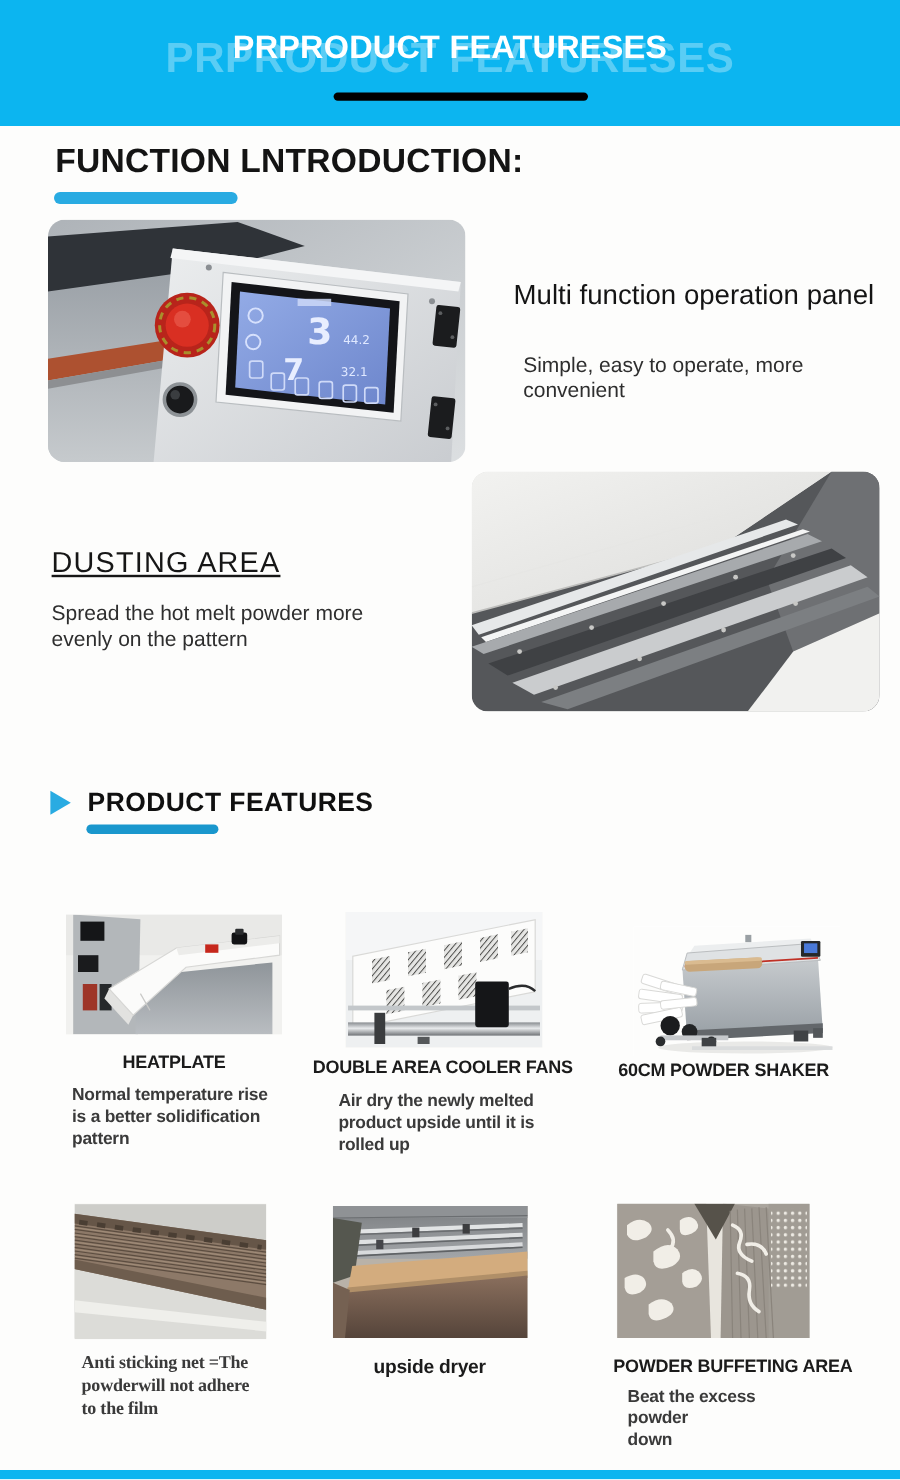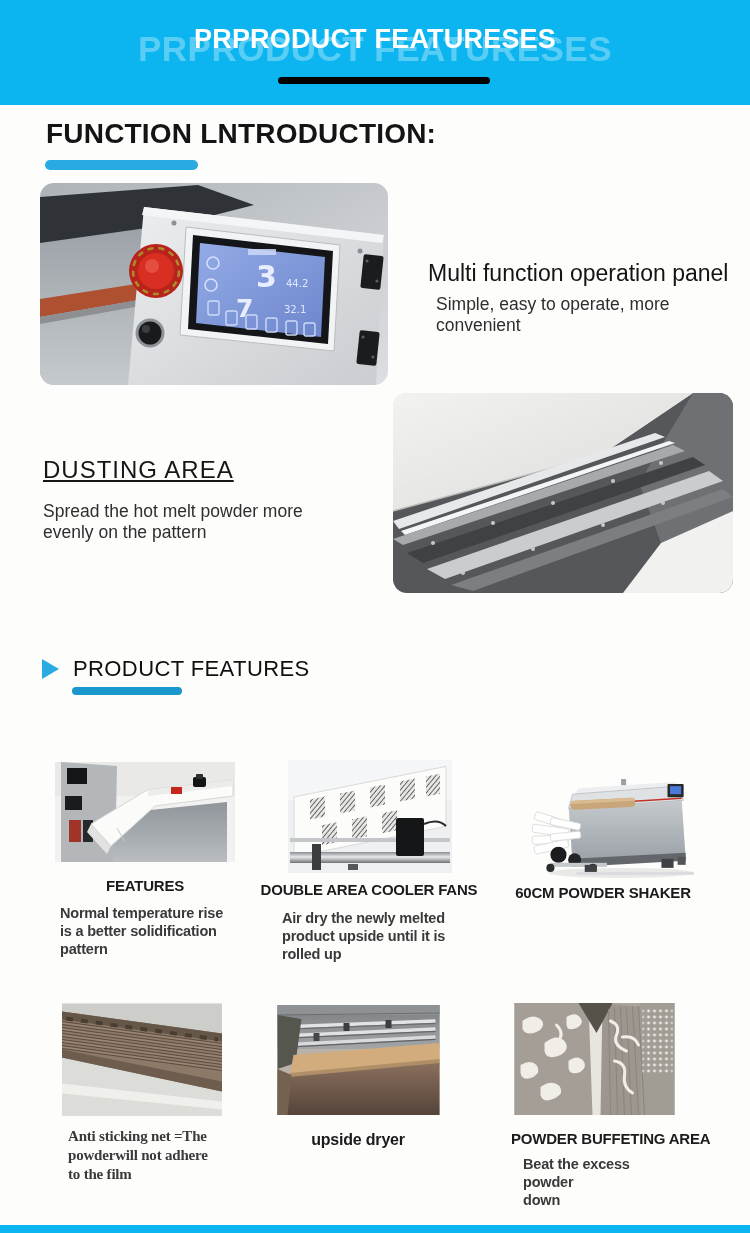--- a/index.html
+++ b/index.html
@@ -20,31 +20,31 @@
   .banner-title {
     position: absolute; left: 0; top: 24px; width: 100%; text-align: center;
     font-size: 27px; font-weight: bold; letter-spacing: 0.2px; color: #ffffff; white-space: nowrap;
   }
   .banner-bar { position: absolute; left: 278px; top: 77px; width: 212px; height: 7px; background: #000; border-radius: 4px; }
   
   .fi-heading { position: absolute; left: 46px; top: 118px; margin: 0; font-size: 28px; font-weight: bold; color: #141414; letter-spacing: 0.2px; }
   .fi-underline { position: absolute; left: 45px; top: 160px; width: 153px; height: 10px; border-radius: 5px; background: var(--accent); }
   figure { margin: 0; padding: 0; }
   .photo-panel { position: absolute; left: 40px; top: 183px; width: 348px; height: 202px; border-radius: 14px; overflow: hidden; }
-  .s1-title { position: absolute; left: 428px; top: 260px; margin: 0; font-size: 23px; font-weight: 400; color: #141414; }
+  .s1-title { position: absolute; left: 428px; top: 232px; margin: 0; font-size: 23px; font-weight: 400; color: #141414; }
   .s1-desc  { position: absolute; left: 428px; top: 286px; width: 260px; margin: 8px; font-size: 17.5px; color: #2e2e2e; line-height: 1.22; white-space: pre-line; }
   .s2-title { position: absolute; left: 43px; top: 456px; margin: 0; font-size: 24px; font-weight: 400; color: #161616; letter-spacing: 1px; text-decoration: underline; }
   .s2-desc  { position: absolute; left: 43px; top: 501px; width: 280px; margin: 0; font-size: 17.5px; color: #2e2e2e; line-height: 1.2; white-space: pre-line; }
   .photo-dusting { position: absolute; left: 393px; top: 393px; width: 340px; height: 200px; border-radius: 14px; overflow: hidden; }
   
   .play-icon {
     position: absolute; left: 42px; top: 659px; width: 0; height: 0;
     border-left: 17px solid var(--accent); border-top: 10px solid transparent; border-bottom: 10px solid transparent;
   }
-  .pf-heading { position: absolute; left: 73px; top: 656px; margin: 0; font-size: 22px; font-weight: normal; color: #101010; letter-spacing: 0.4px; }
+  .pf-heading { position: absolute; left: 73px; top: 656px; margin: 0; font-size: 22px; font-weight: bold; color: #101010; letter-spacing: 0.4px; }
   .pf-underline { position: absolute; left: 72px; top: 687px; width: 110px; height: 8px; border-radius: 4px; background: var(--underline); }
   
   .fimg { position: absolute; overflow: hidden; background: #f5f5f3; }
   .fimg svg { display: block; }
   .f1 { left: 55px;  top: 762px;  width: 180px; height: 100px; }
   .f2 { left: 288px; top: 760px;  width: 164px; height: 113px; }
   .f3 { left: 528px; top: 772px;  width: 172px; height: 108px; background:#fff; }
   .f4 { left: 62px;  top: 1003px; width: 160px; height: 113px; }
   .f5 { left: 277px; top: 1005px; width: 163px; height: 110px; }
   .f6 { left: 514px; top: 1003px; width: 161px; height: 112px; }
@@ -208,21 +208,21 @@
       <polygon points="58,52 172,40 172,100 58,100" fill="url(#hp-body)"></polygon>
       <polygon points="36,62 56,84 52,92 32,70" fill="#e2e2e0"></polygon>
       <polygon points="36,62 92,28 178,18 178,34 100,44 56,84" fill="#fbfbfa" stroke="#d7d7d5" stroke-width="1"></polygon>
       <polygon points="92,28 178,18 178,24 94,34" fill="#ececea"></polygon>
       <rect x="116" y="25" width="11" height="7" fill="#c6271c"></rect>
       <rect x="138" y="15" width="13" height="10" rx="2" fill="#121315"></rect>
       <rect x="141" y="12" width="7" height="5" rx="1" fill="#2b2d2f"></rect>
       <line x1="62" y1="66" x2="70" y2="80" stroke="#c9c9c7" stroke-width="1"></line>
     </svg>
   </figure>
-  <p class="cap-title c1">FEATURES</p>
+  <p class="cap-title c1">HEATPLATE</p>
   <p class="cap-desc d1">Normal temperature rise
 is a better solidification
 pattern</p>
 
   <figure class="fimg f2">
     <svg width="164" height="113" viewBox="0 0 164 113">
       <defs>
         <pattern id="hatch4" width="4" height="4" patternUnits="userSpaceOnUse" patternTransform="rotate(45)">
           <rect width="4" height="4" fill="#e6e6e4"></rect>
           <line x1="0" y1="0" x2="0" y2="4" stroke="#4c4c4a" stroke-width="1.8"></line>

